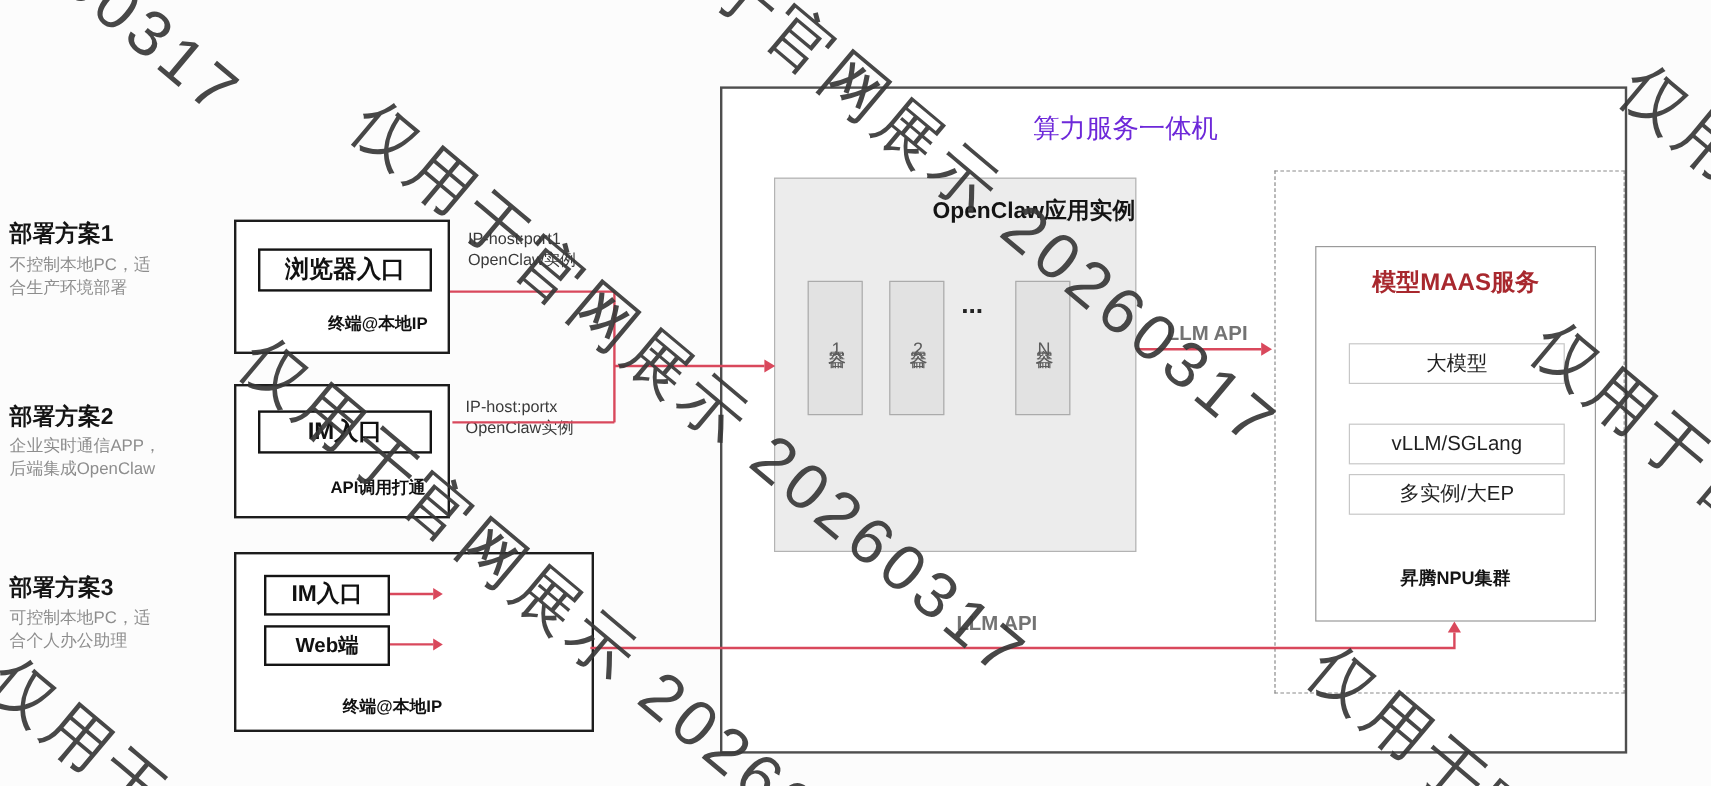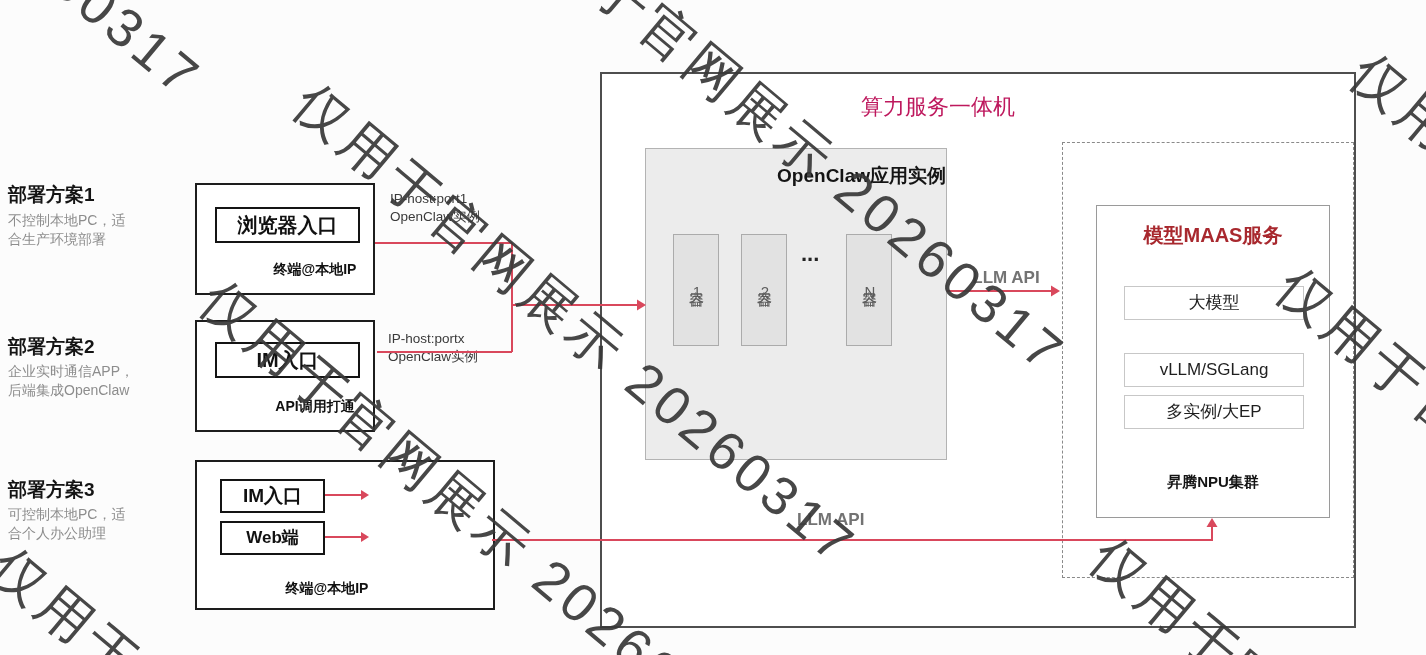--- a/index.html
+++ b/index.html
@@ -92,21 +92,21 @@
     background: #ffffff;
     z-index: 1;
   }
   .server-title {
     position: absolute;
     left: 600px; top: 92px;
     width: 676px;
     text-align: center;
     font-size: 22px;
     font-weight: 500;
-    color: #be185d;
+    color: #6d28d9;
     z-index: 2;
   }
 
   .app-box {
     position: absolute;
     left: 645px; top: 148px;
     width: 302px; height: 312px;
     background: #ececec;
     border: 1px solid #b3b3b3;
     z-index: 2;

